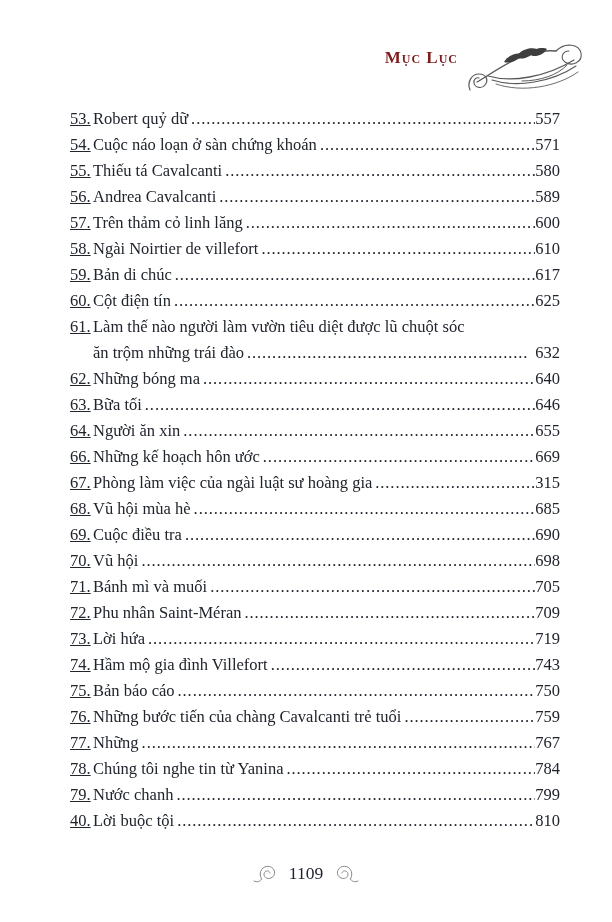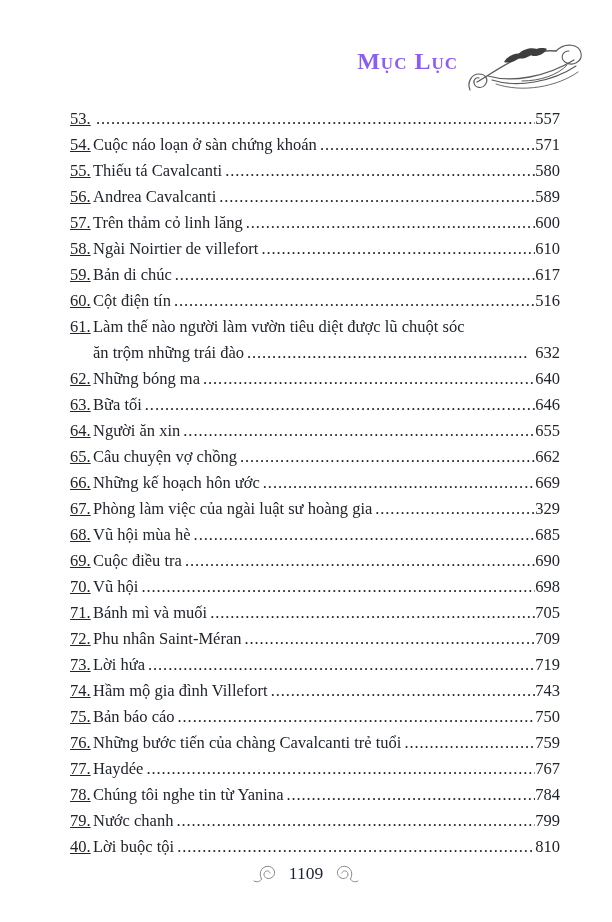--- a/index.html
+++ b/index.html
@@ -19,23 +19,23 @@
     position: absolute;
     top: 30px;
     right: 24px;
     display: flex;
     align-items: flex-start;
   }
   .header-title {
     font-family: "Liberation Serif", serif;
     font-variant: small-caps;
     font-weight: bold;
-    font-size: 24px;
+    font-size: 17px;
     letter-spacing: 1px;
-    color: #8b5cf6;
+    color: #7f1d1d;
     margin-top: 18px;
     margin-right: 8px;
     white-space: nowrap;
   }
   .flourish-wrap { width: 122px; height: 68px; }
 
   
   .toc {
     position: absolute;
     top: 106px;
@@ -117,20 +117,21 @@
           <path d="M63,24 C68,18 77,17 81,19 C77,26 67,28 63,24 Z"></path>
         </g>
       </svg>
     </div>
   </div>
 
   <div class="toc" id="toc-list">
 
   <div class="toc-row">
         <span class="num">53.</span>
+        <span class="title">Robert quỷ dữ</span>
         <span class="dots"></span>
         <span class="pg">557</span>
       </div>
       <div class="toc-row">
         <span class="num">54.</span>
         <span class="title">Cuộc náo loạn ở sàn chứng khoán</span>
         <span class="dots"></span>
         <span class="pg">571</span>
       </div>
       <div class="toc-row">
@@ -160,21 +161,21 @@
       <div class="toc-row">
         <span class="num">59.</span>
         <span class="title">Bản di chúc</span>
         <span class="dots"></span>
         <span class="pg">617</span>
       </div>
       <div class="toc-row">
         <span class="num">60.</span>
         <span class="title">Cột điện tín</span>
         <span class="dots"></span>
-        <span class="pg">516</span>
+        <span class="pg">625</span>
       </div>
       <div class="toc-row">
         <span class="num">61.</span>
         <span class="title">Làm thế nào người làm vườn tiêu diệt được lũ chuột sóc</span>
 
       </div>
       <div class="toc-row cont">
         <span class="num"></span>
         <span class="title">ăn trộm những trái đào</span>
         <span class="dots"></span>
@@ -192,36 +193,30 @@
         <span class="dots"></span>
         <span class="pg">646</span>
       </div>
       <div class="toc-row">
         <span class="num">64.</span>
         <span class="title">Người ăn xin</span>
         <span class="dots"></span>
         <span class="pg">655</span>
       </div>
       <div class="toc-row">
-        <span class="num">65.</span>
-        <span class="title">Câu chuyện vợ chồng</span>
-        <span class="dots"></span>
-        <span class="pg">662</span>
-      </div>
-      <div class="toc-row">
         <span class="num">66.</span>
         <span class="title">Những kế hoạch hôn ước</span>
         <span class="dots"></span>
         <span class="pg">669</span>
       </div>
       <div class="toc-row">
         <span class="num">67.</span>
         <span class="title">Phòng làm việc của ngài luật sư hoàng gia</span>
         <span class="dots"></span>
-        <span class="pg">329</span>
+        <span class="pg">315</span>
       </div>
       <div class="toc-row">
         <span class="num">68.</span>
         <span class="title">Vũ hội mùa hè</span>
         <span class="dots"></span>
         <span class="pg">685</span>
       </div>
       <div class="toc-row">
         <span class="num">69.</span>
         <span class="title">Cuộc điều tra</span>
@@ -265,21 +260,21 @@
         <span class="pg">750</span>
       </div>
       <div class="toc-row">
         <span class="num">76.</span>
         <span class="title">Những bước tiến của chàng Cavalcanti trẻ tuổi</span>
         <span class="dots"></span>
         <span class="pg">759</span>
       </div>
       <div class="toc-row">
         <span class="num">77.</span>
-        <span class="title">Haydée</span>
+        <span class="title">Những</span>
         <span class="dots"></span>
         <span class="pg">767</span>
       </div>
       <div class="toc-row">
         <span class="num">78.</span>
         <span class="title">Chúng tôi nghe tin từ Yanina</span>
         <span class="dots"></span>
         <span class="pg">784</span>
       </div>
       <div class="toc-row">

